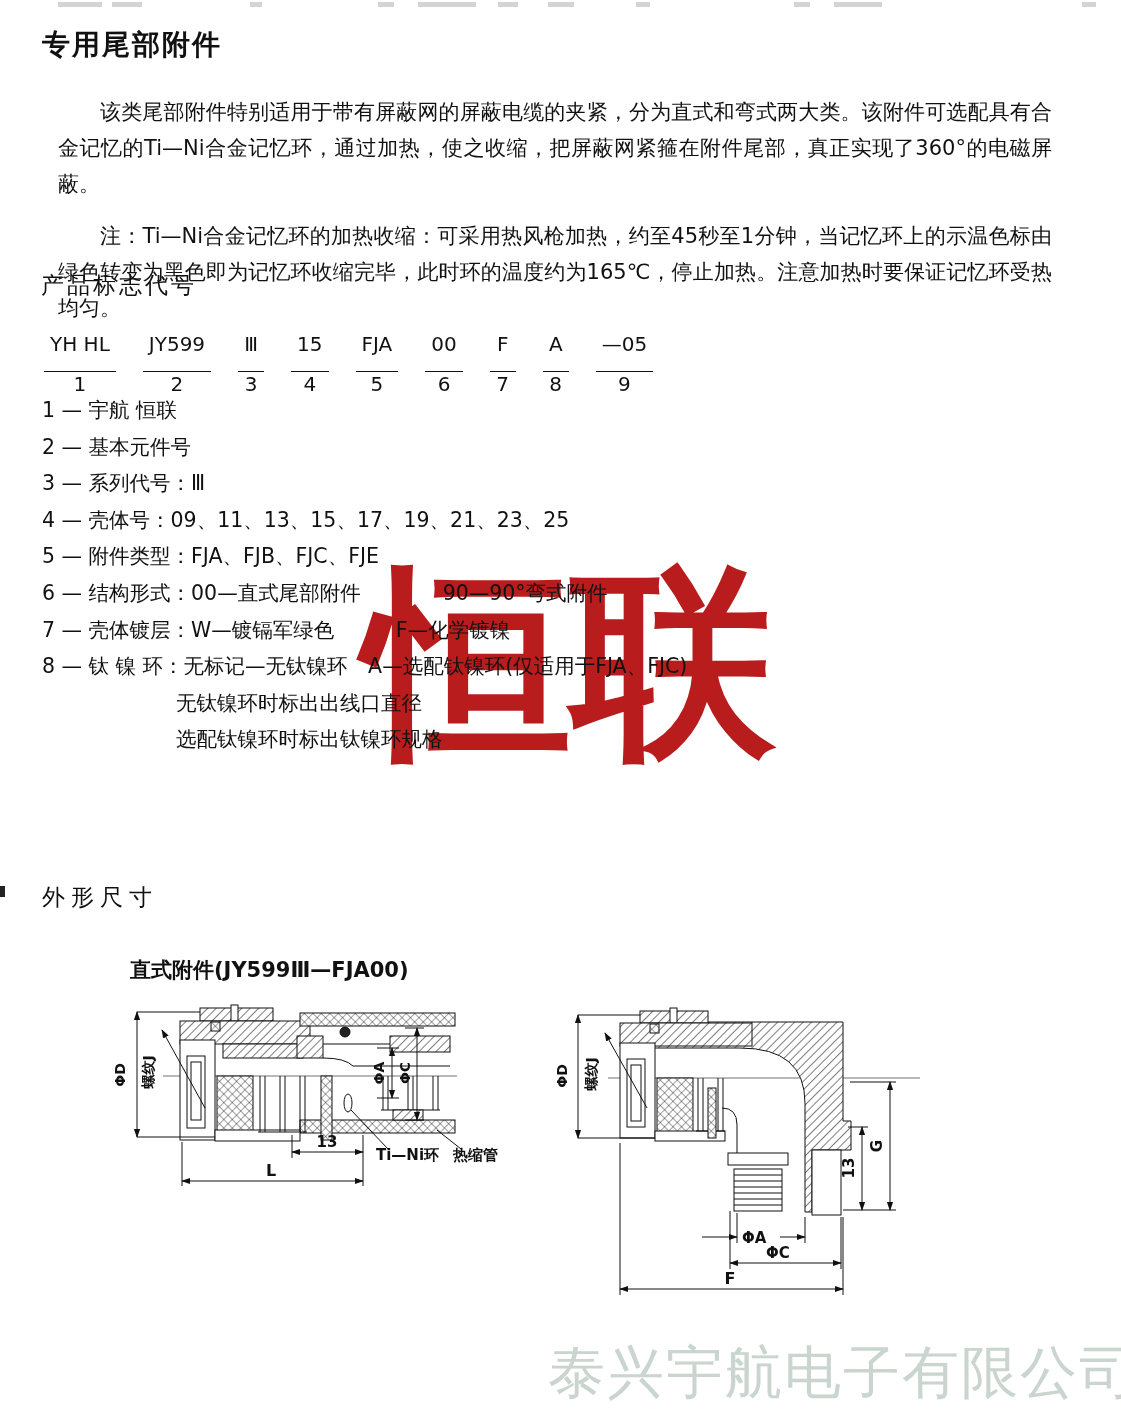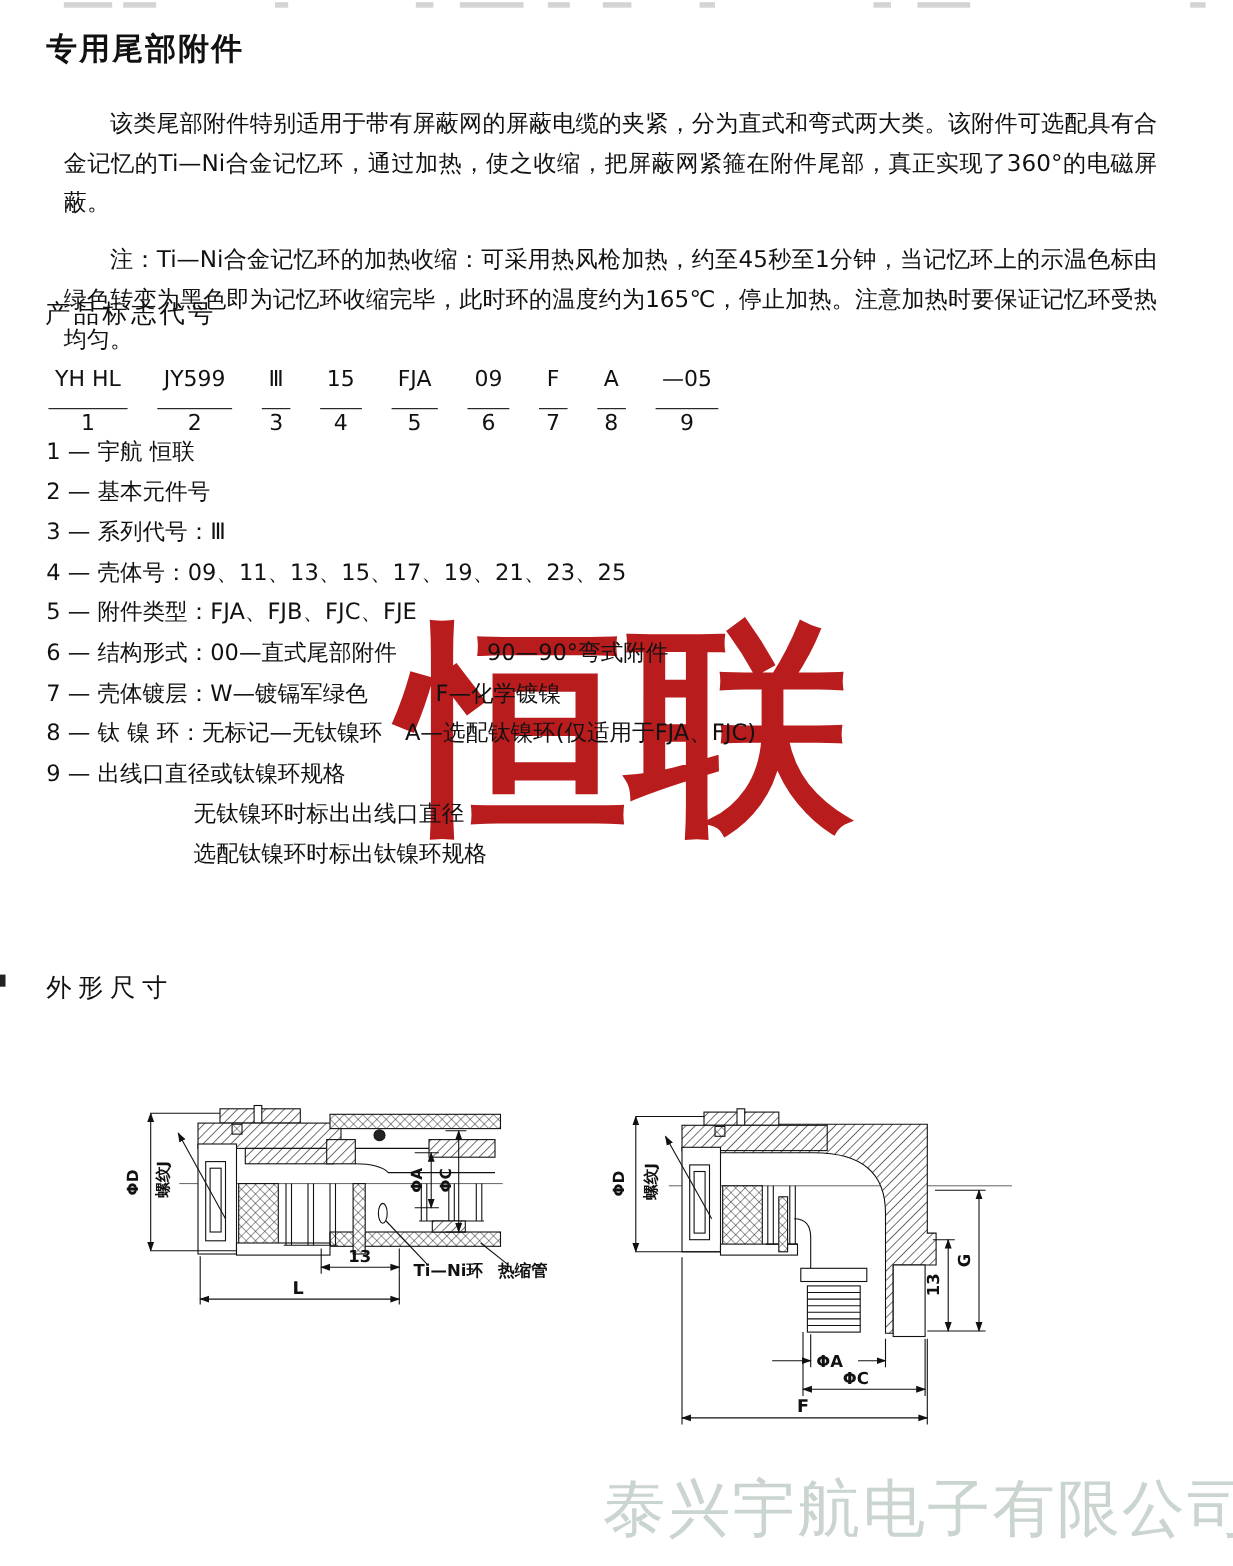--- a/index.html
+++ b/index.html
@@ -85,21 +85,21 @@
       </span>
     <span class="frac">
         <span class="frac-top">15</span>
         <span class="frac-num">4</span>
       </span>
     <span class="frac">
         <span class="frac-top">FJA</span>
         <span class="frac-num">5</span>
       </span>
     <span class="frac">
-        <span class="frac-top">09</span>
+        <span class="frac-top">00</span>
         <span class="frac-num">6</span>
       </span>
     <span class="frac">
         <span class="frac-top">F</span>
         <span class="frac-num">7</span>
       </span>
     <span class="frac">
         <span class="frac-top">A</span>
         <span class="frac-num">8</span>
       </span>
@@ -111,27 +111,27 @@
 
   <div class="layer m-list">
     <div class="m-item">1 — 宇航 恒联</div>
     <div class="m-item">2 — 基本元件号</div>
     <div class="m-item">3 — 系列代号：Ⅲ</div>
     <div class="m-item">4 — 壳体号：09、11、13、15、17、19、21、23、25</div>
     <div class="m-item">5 — 附件类型：FJA、FJB、FJC、FJE</div>
     <div class="m-item">6 — 结构形式：00—直式尾部附件　　　　90—90°弯式附件</div>
     <div class="m-item">7 — 壳体镀层：W—镀镉军绿色　　　F—化学镀镍</div>
     <div class="m-item">8 — 钛 镍 环：无标记—无钛镍环　A—选配钛镍环(仅适用于FJA、FJC)</div>
-    <div class="m-item">9 — 出线口直径或钛镍环规格</div>
     <div class="m-item indent">无钛镍环时标出出线口直径</div>
     <div class="m-item indent">选配钛镍环时标出钛镍环规格</div>
   </div>
 
   <div class="layer h2 h2-dims">外形尺寸</div>
 
+  <div class="layer fig-label fig-label-straight">直式附件(JY599Ⅲ—FJA00)</div>
 
   <svg class="layer" style="left:105px;top:1000px;" width="420" height="245" viewBox="0 0 420 245">
     <defs>
       <pattern id="hatchL" width="6" height="6" patternUnits="userSpaceOnUse" patternTransform="rotate(45)">
         <rect width="6" height="6" fill="#fff"></rect>
         <line x1="0" y1="0" x2="0" y2="6" stroke="#111" stroke-width="1.1"></line>
       </pattern>
       <pattern id="crossL" width="6" height="6" patternUnits="userSpaceOnUse" patternTransform="rotate(45)">
         <rect width="6" height="6" fill="#fff"></rect>
         <path d="M0 0 H6 M0 0 V6" stroke="#111" stroke-width="0.8" fill="none"></path>

